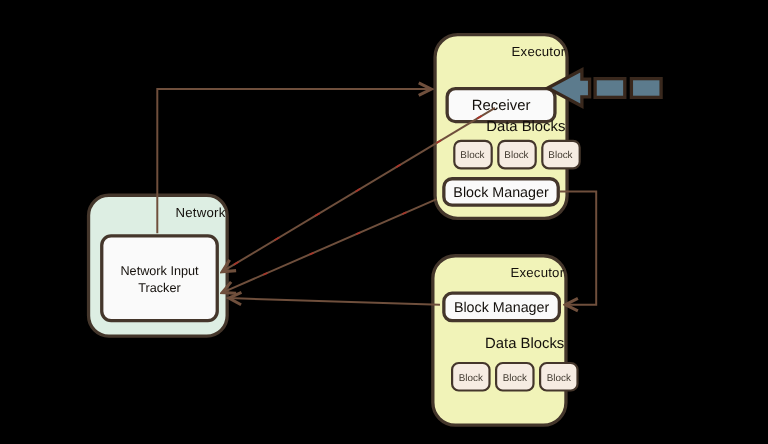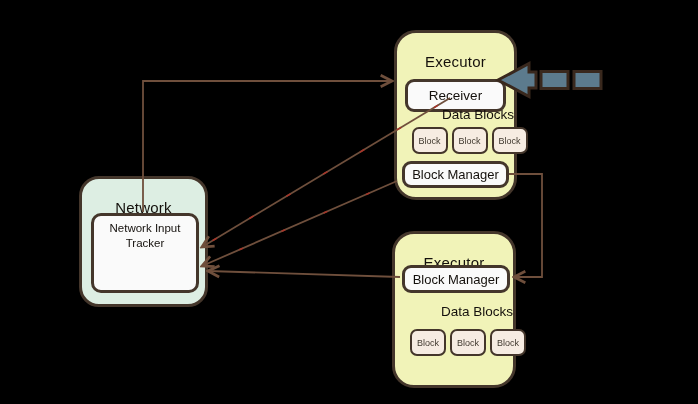--- a/index.html
+++ b/index.html
@@ -11,26 +11,26 @@
   *{margin:0;padding:0;box-sizing:border-box;}
   html,body{background:#000;}
   body{font-family:"Liberation Sans","DejaVu Sans",sans-serif;}
   .stage{position:relative;width:698px;height:404px;background:var(--background);overflow:hidden;}
 
   .node{position:absolute;border:3px solid var(--border);color:var(--text);}
   .container-node{border-radius:22px;}
   .driver{left:79px;top:176px;width:129px;height:131px;background:var(--driver-fill);border-radius:20px;}
   .exec-top{left:394px;top:30px;width:123px;height:170px;background:var(--executor-fill);}
   .exec-bottom{left:392px;top:231px;width:124px;height:157px;background:var(--executor-fill);}
-  .node-title{display:block;text-align:center;margin-top:20px;font-size:15px;letter-spacing:.2px;}
+  .node-title{display:block;text-align:right;margin-top:7px;font-size:12px;letter-spacing:.2px;}
 
   .white-box{position:absolute;background:var(--node-fill);border:3px solid var(--border);border-radius:9px;
     display:flex;align-items:center;justify-content:center;font-size:13.5px;color:var(--text);}
   .tracker{left:9px;top:34px;width:108px;height:80px;border-radius:10px;align-items:flex-start;
-    padding-top:5px;font-size:11.5px;line-height:1.3;text-align:center;}
+    padding-top:24px;font-size:11.5px;line-height:1.3;text-align:center;}
   .receiver{left:8px;top:46px;width:101px;height:33px;}
   .bm-top{left:5px;top:128px;width:107px;height:27px;font-size:13px;}
   .bm-bottom{left:7px;top:31px;width:108px;height:28px;font-size:13px;}
 
   .db-heading{position:absolute;left:0;width:100%;text-align:right;font-size:13.5px;color:var(--text);}
   .db-top{top:74px;}
   .db-bottom{top:70px;}
   .blocks-row{position:absolute;left:14px;width:100%;display:flex;justify-content:center;gap:4px;}
   .br-top{top:94px;}
   .br-bottom{top:95px;}

